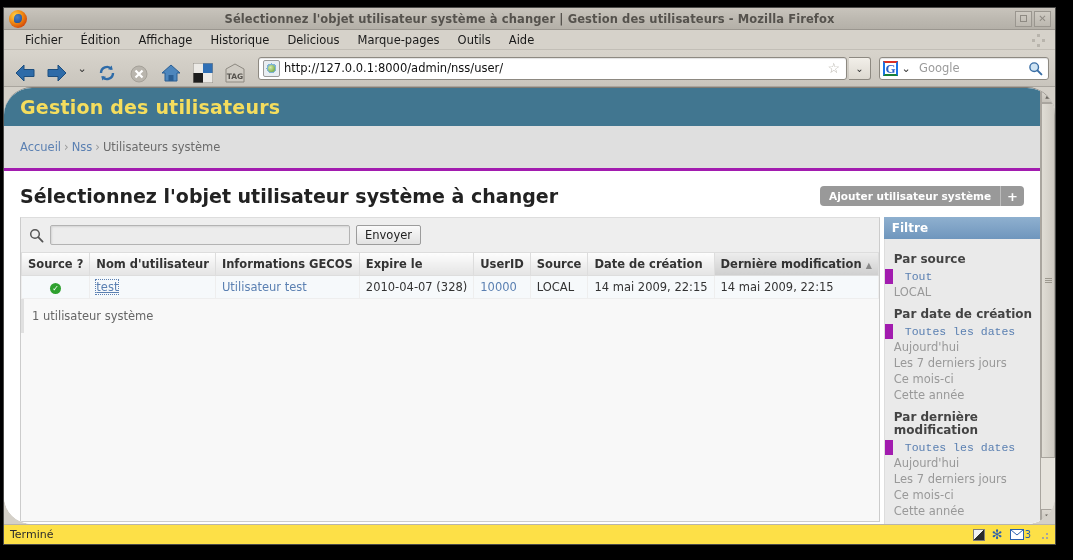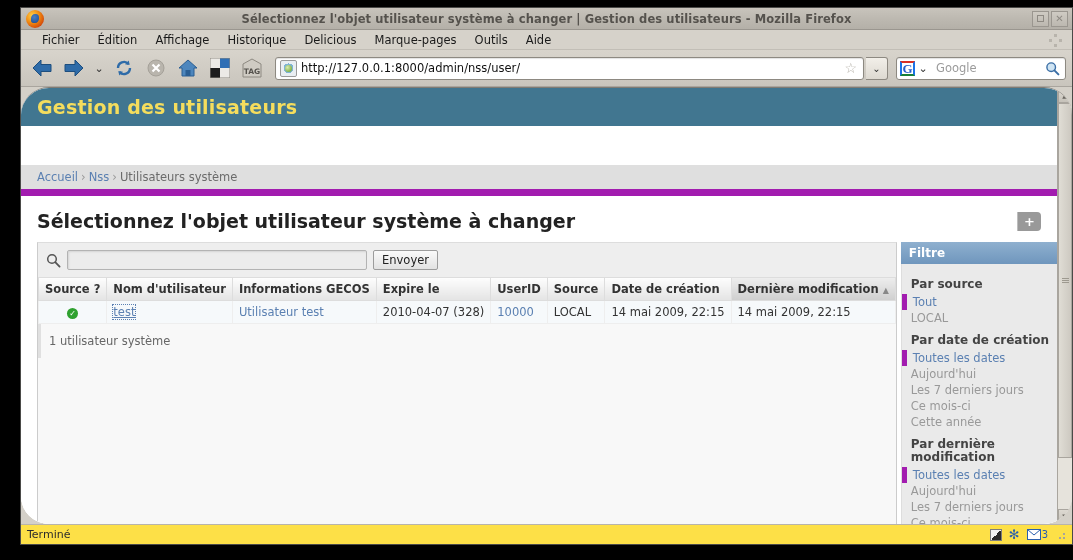--- a/index.html
+++ b/index.html
@@ -6,21 +6,21 @@
   html, body {
     margin: 0; padding: 0;
     background: #000;
     font-family: "DejaVu Sans", sans-serif;
   }
   body { width: 1073px; height: 560px; overflow: hidden; }
 
   
   .window {
     position: absolute;
-    left: 20px; top: 7px;
+    left: 3px; top: 7px;
     width: 1053px; height: 538px;
     background: #d4d0c8;
     border: 1px solid #4a4a48;
     box-shadow: 3px 3px 5px rgba(0,0,0,.55);
     display: flex; flex-direction: column;
   }
 
   
   .titlebar {
     height: 22px;
@@ -75,21 +75,21 @@
       radial-gradient(circle at 50% 88%, #b8b4ac 0 1.6px, transparent 1.8px),
       radial-gradient(circle at 12% 50%, #b8b4ac 0 1.6px, transparent 1.8px);
   }
 
   
   .navbar {
     height: 37px; background: linear-gradient(to bottom,#d8d4cc,#c9c5bd);
     display: flex; align-items: center; padding: 0 6px;
     border-bottom: 1px solid #a9a59e; flex: 0 0 auto; gap: 2px;
   }
-  .tb { width: 30px; height: 30px; display: flex; align-items: center; justify-content: center; }
+  .tb { width: 30px; height: 30px; display: flex; align-items: flex-end; justify-content: center; }
   svg.ic { display: block; }
   .dropchev { font-size: 11px; color: #333; width: 16px; text-align: center; }
 
   .urlbar {
     flex: 1 1 auto; height: 23px; margin: 0 3px 0 6px;
     background: #fff; border: 1px solid #8d8981;
     border-radius: 3px;
     display: flex; align-items: center; padding: 0 2px;
     box-shadow: inset 0 1px 1px rgba(0,0,0,.12);
   }
@@ -143,22 +143,22 @@
 
   
   .dj-header {
     background: #417690; height: 38px; padding: 0 16px;
     display: flex; align-items: center; justify-content: space-between;
   }
   .dj-brand { color: #f5dd5d; font-size: 19px; font-weight: bold; letter-spacing: .2px; }
   .dj-tools { color: #fff; font-size: 11.5px; }
   .dj-tools b { font-weight: bold; }
   .dj-breadcrumbs {
-    background: #dfdfdf; border-bottom: 7px solid #a21caf;
-    padding: 5px 16px; font-size: 11.5px; color: #6b6b6b; margin-top: 39px;
+    background: #dfdfdf; border-bottom: 3px solid #a21caf;
+    padding: 14px 16px; font-size: 11.5px; color: #6b6b6b;
   }
   .dj-breadcrumbs a { color: #5b80b2; text-decoration: none; }
   .dj-breadcrumbs .sep { color: #999; padding: 0 3px; }
 
   .dj-body { padding: 0 16px; background: #fff; }
 
   .dj-titlerow {
     display: flex; align-items: center; justify-content: space-between;
     padding: 14px 0 10px 0;
   }
@@ -230,21 +230,21 @@
   .filter-col { width: 166px; flex: 0 0 auto; margin-left: 4px; }
   .filter-head {
     background: #7ca0c4; color: #fff; font-size: 12px; font-weight: bold;
     padding: 4px 8px;
     background: linear-gradient(to bottom,#8fb0cf,#6f96bd);
   }
   .filter-box { background: #eaeaea; border: 1px solid #ddd; border-top: none; padding: 6px 0 10px 0; }
   .filter-title { font-size: 12px; font-weight: bold; color: #444; padding: 8px 9px 2px 9px; line-height: 1.15; }
   ul.filter-list { list-style: none; margin: 0; padding: 0; }
   ul.filter-list li { font-size: 11.5px; padding: 1px 9px; color: #999; }
-  ul.filter-list li.sel { border-left: 5px solid #a21caf; padding-left: 6px; }
+  ul.filter-list li.sel { border-left: 8px solid #a21caf; padding-left: 12px; font-family: Liberation Mono, monospace; }
   ul.filter-list li a.on { color: #5b80b2; text-decoration: none; }
 
   
   .pscroll {
     width: 15px; flex: 0 0 auto;
     background: #d6d2ca; border-left: 1px solid #a9a59e;
     display: flex; flex-direction: column;
   }
   .pscroll .sbtn {
     height: 15px; background: linear-gradient(to bottom,#ddd9d1,#c6c2ba);
@@ -389,20 +389,21 @@
 
       <div class="dj-breadcrumbs">
         <a href="#">Accueil</a><span class="sep">›</span><a href="#">Nss</a><span class="sep">›</span><span>Utilisateurs système</span>
       </div>
 
       <div class="dj-body">
 
         <div class="dj-titlerow">
           <h1 class="dj-title">Sélectionnez l'objet utilisateur système à changer</h1>
           <div class="addlink-wrap">
+            <div class="addlink">Ajouter utilisateur système</div>
             <div class="addplus">+</div>
           </div>
         </div>
 
         <div class="module-wrap">
 
           <div class="changelist">
             <div class="toolbar-row">
               <svg class="ic" width="15" height="15" viewBox="0 0 15 15">
                 <circle cx="6" cy="6" r="4.3" fill="none" stroke="#555" stroke-width="1.5"></circle>

